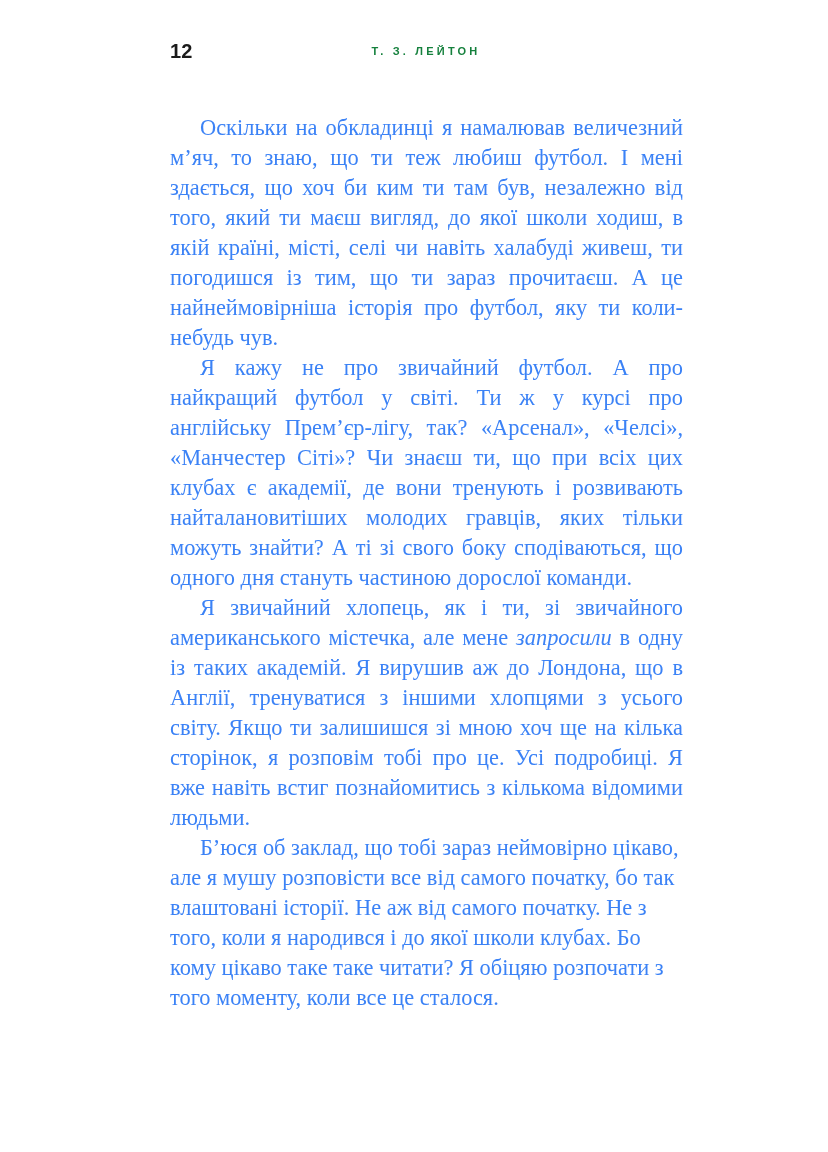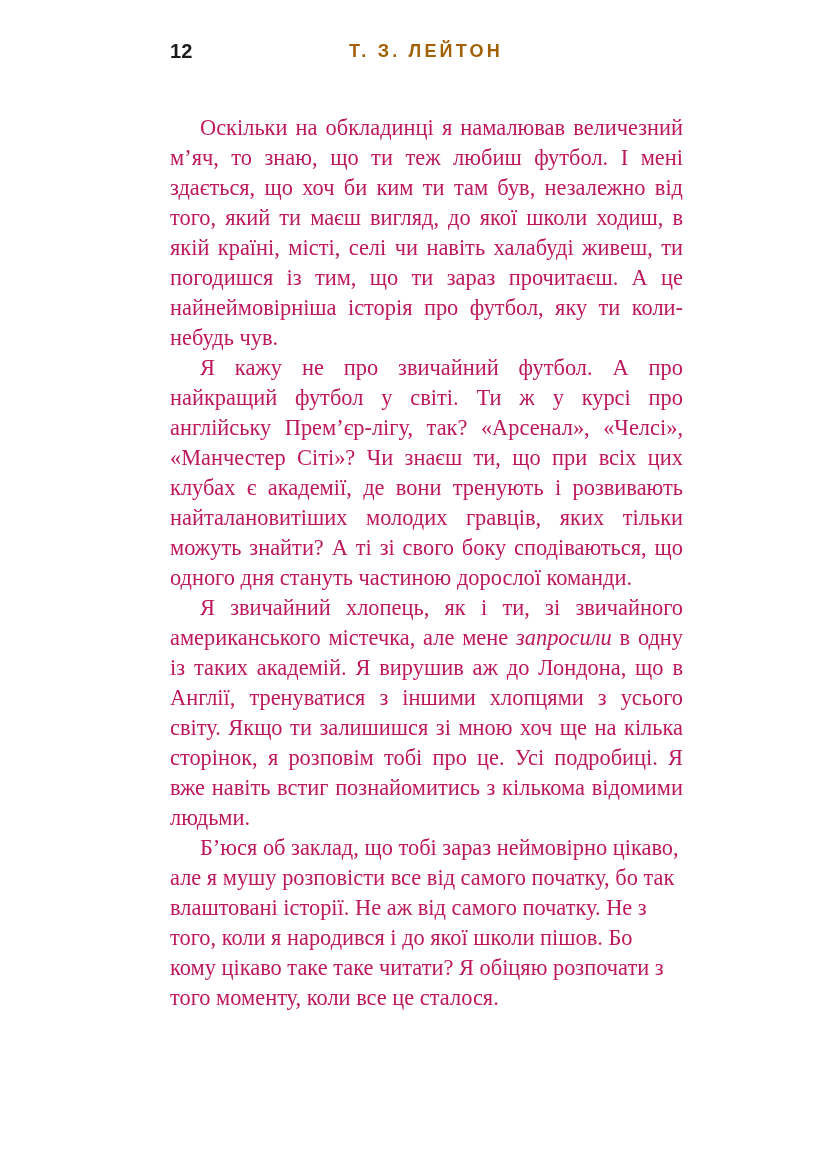--- a/index.html
+++ b/index.html
@@ -41,41 +41,41 @@
   }
 
   .running-title {
     position: absolute;
     left: 50%;
     top: 1px;
     transform: translateX(-50%);
     white-space: nowrap;
     font-family: "Liberation Sans", sans-serif;
     font-weight: 700;
-    font-size: 18px;
+    font-size: 11px;
     line-height: 24px;
     letter-spacing: 3.2px;
-    color: #a16207;
+    color: #15803d;
     text-transform: uppercase;
   }
 
   
   .textblock {
     position: absolute;
     left: 158px;
     top: 113px;
     width: 513px;
   }
 
   .para {
     margin: 0;
     font-family: "Liberation Serif", "DejaVu Serif", serif;
     font-size: 22.4px;
     line-height: 30px;
-    color: #be185d;
+    color: #3b82f6;
     text-align: justify;
     text-justify: inter-word;
     text-indent: 30px;
     hyphens: manual;
     -webkit-hyphens: manual;
   }
 
   .para:last-child {
     text-align: left;
   }
@@ -95,17 +95,17 @@
 
   <div class="textblock">
 
     <p class="para">Оскільки на обкладинці я намалював величезний м’яч, то знаю, що ти теж любиш футбол. І мені здається, що хоч би ким ти там був, незалежно від того, який ти маєш вигляд, до якої школи ходиш, в якій країні, місті, селі чи навіть халабуді живеш, ти погодишся із тим, що ти зараз прочитаєш. А це найнеймовірніша історія про футбол, яку ти коли-небудь чув.</p>
 
     <p class="para">Я кажу не про звичайний футбол. А про найкращий футбол у світі. Ти ж у курсі про англійську Прем’єр-лігу, так? «Арсенал», «Челсі», «Манчестер Сіті»? Чи знаєш ти, що при всіх цих клубах є академії, де вони тренують і розвивають найталановитіших молодих гравців, яких тільки можуть знайти? А ті зі свого боку сподіваються, що одного дня стануть частиною дорослої команди.</p>
 
 
     <p class="para"><span>Я звичайний хлопець, як і ти, зі звичайного американського містечка, але мене </span><em>запросили</em><span> в одну із таких академій. Я вирушив аж до Лондона, що в Англії, тренуватися з іншими хлопцями з усього світу. Якщо ти залишишся зі мною хоч ще на кілька сторінок, я розповім тобі про це. Усі подробиці. Я вже навіть встиг познайомитись з кількома відомими людьми.</span></p>
 
-    <p class="para">Б’юся об заклад, що тобі зараз неймовірно цікаво, але я мушу розповісти все від самого початку, бо так влаштовані історії. Не аж від самого початку. Не з того, коли я народився і до якої школи пішов. Бо кому цікаво таке таке читати? Я обіцяю розпочати з того моменту, коли все це сталося.</p>
+    <p class="para">Б’юся об заклад, що тобі зараз неймовірно цікаво, але я мушу розповісти все від самого початку, бо так влаштовані історії. Не аж від самого початку. Не з того, коли я народився і до якої школи клубах. Бо кому цікаво таке таке читати? Я обіцяю розпочати з того моменту, коли все це сталося.</p>
 
   </div>
 
 </div>
 
 </body></html>

